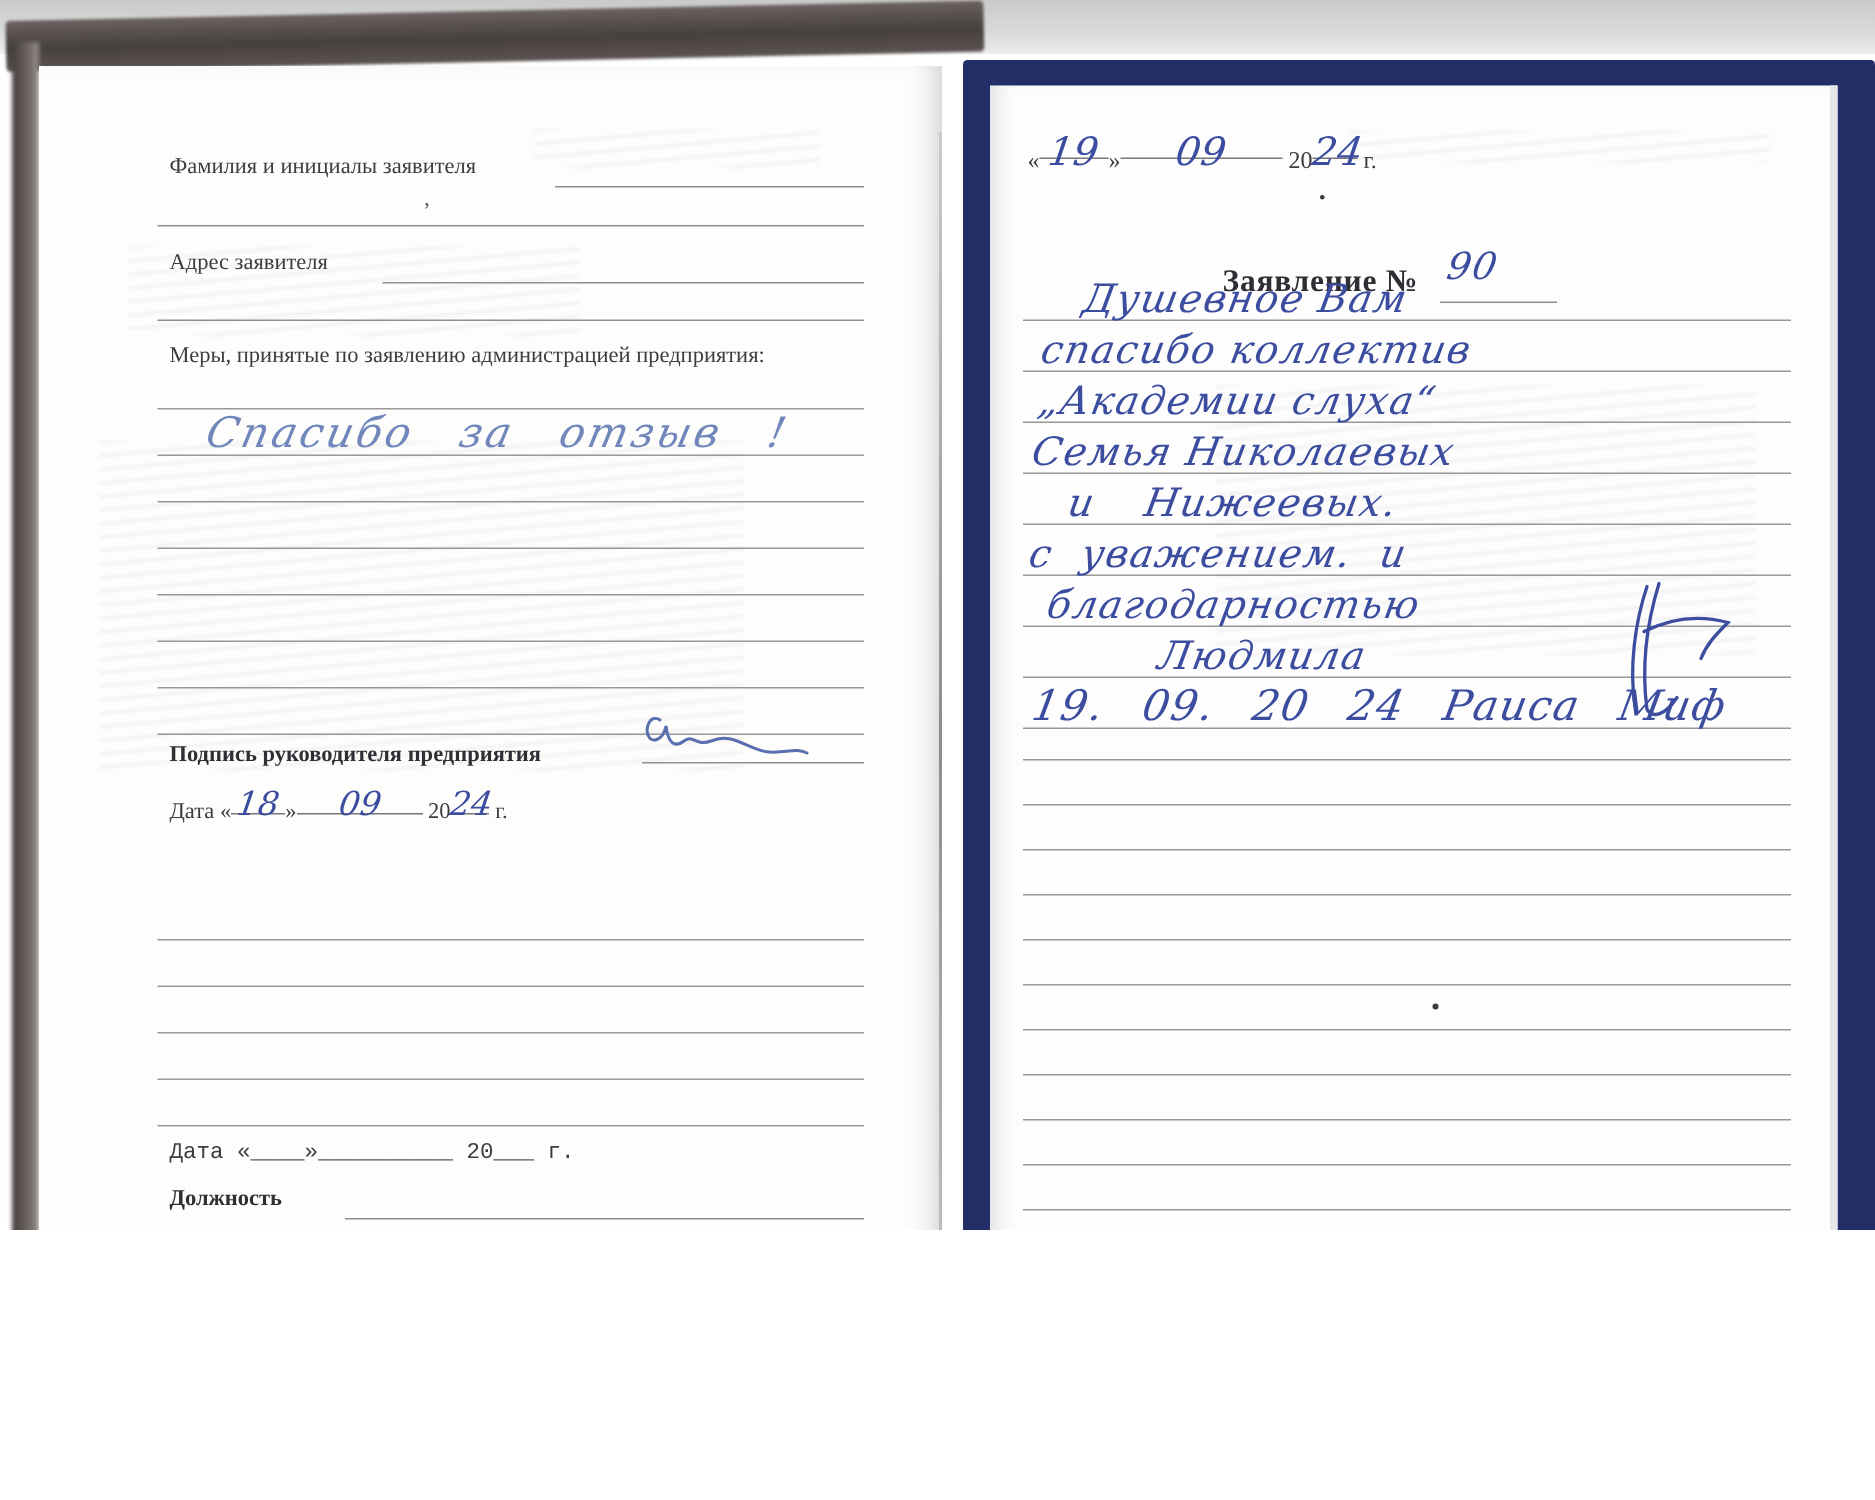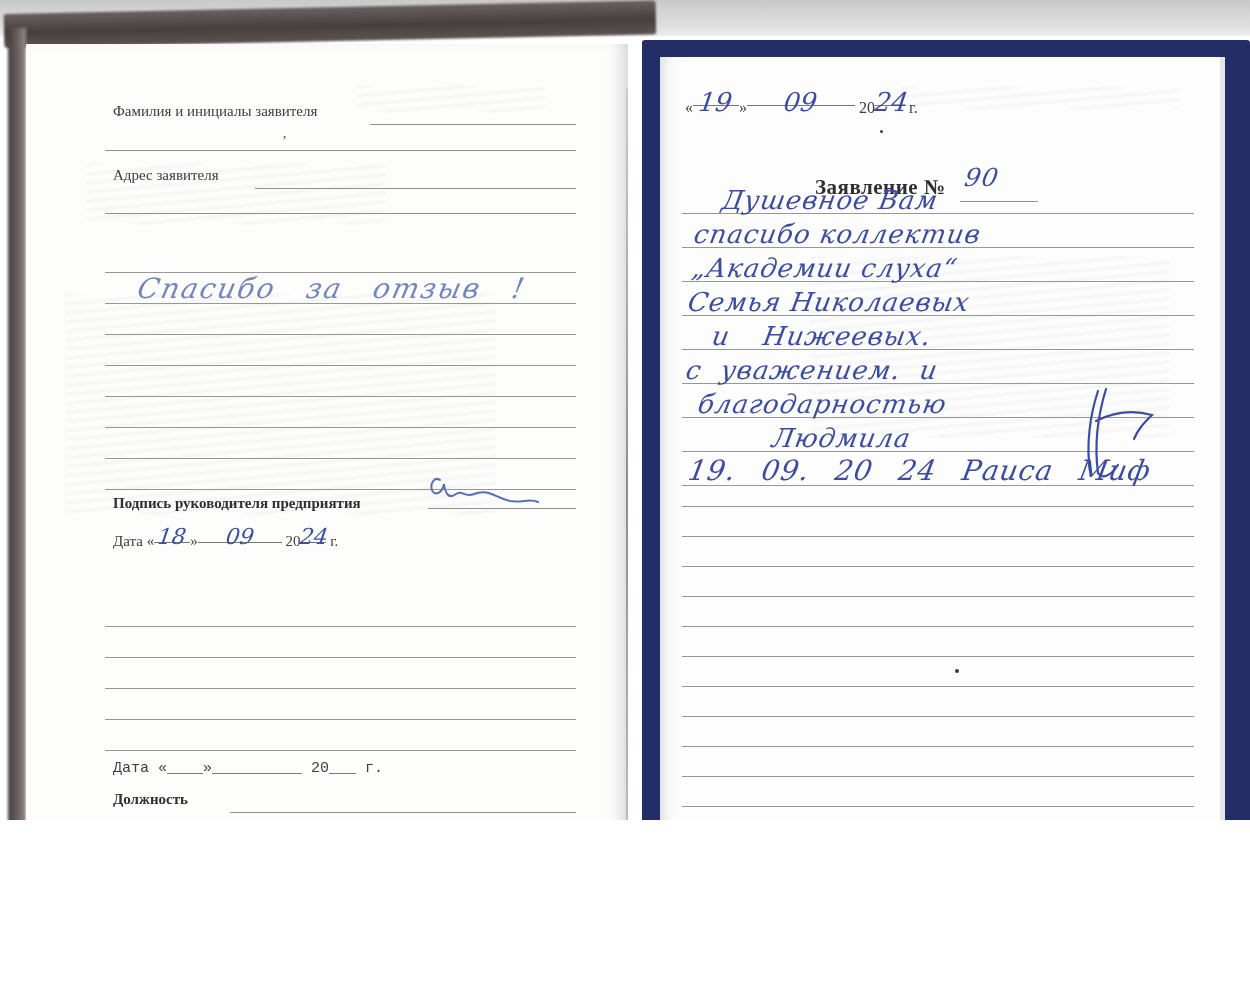--- a/index.html
+++ b/index.html
@@ -66,20 +66,21 @@
 
     <div class="lbl" style="left:87px;top:58px;">Фамилия и инициалы заявителя</div>
     <div class="uline" style="left:344px;top:80px;width:206px;"></div>
     <div class="lbl" style="left:256px;top:88px;color:#55555a;">’</div>
     <div class="uline" style="left:79px;top:106px;width:471px;"></div>
 
     <div class="lbl" style="left:87px;top:122px;">Адрес заявителя</div>
     <div class="uline" style="left:229px;top:144px;width:321px;"></div>
     <div class="uline" style="left:79px;top:169px;width:471px;"></div>
 
+    <div class="lbl" style="left:87px;top:184px;">Меры, принятые по заявлению администрацией предприятия:</div>
 
     <div class="rows rows30" style="left:79px;top:198px;width:471px;">
         <div class="rline"></div>
         <div class="rline"></div>
         <div class="rline"></div>
         <div class="rline"></div>
         <div class="rline"></div>
         <div class="rline"></div>
         <div class="rline"></div>
         <div class="rline"></div>

